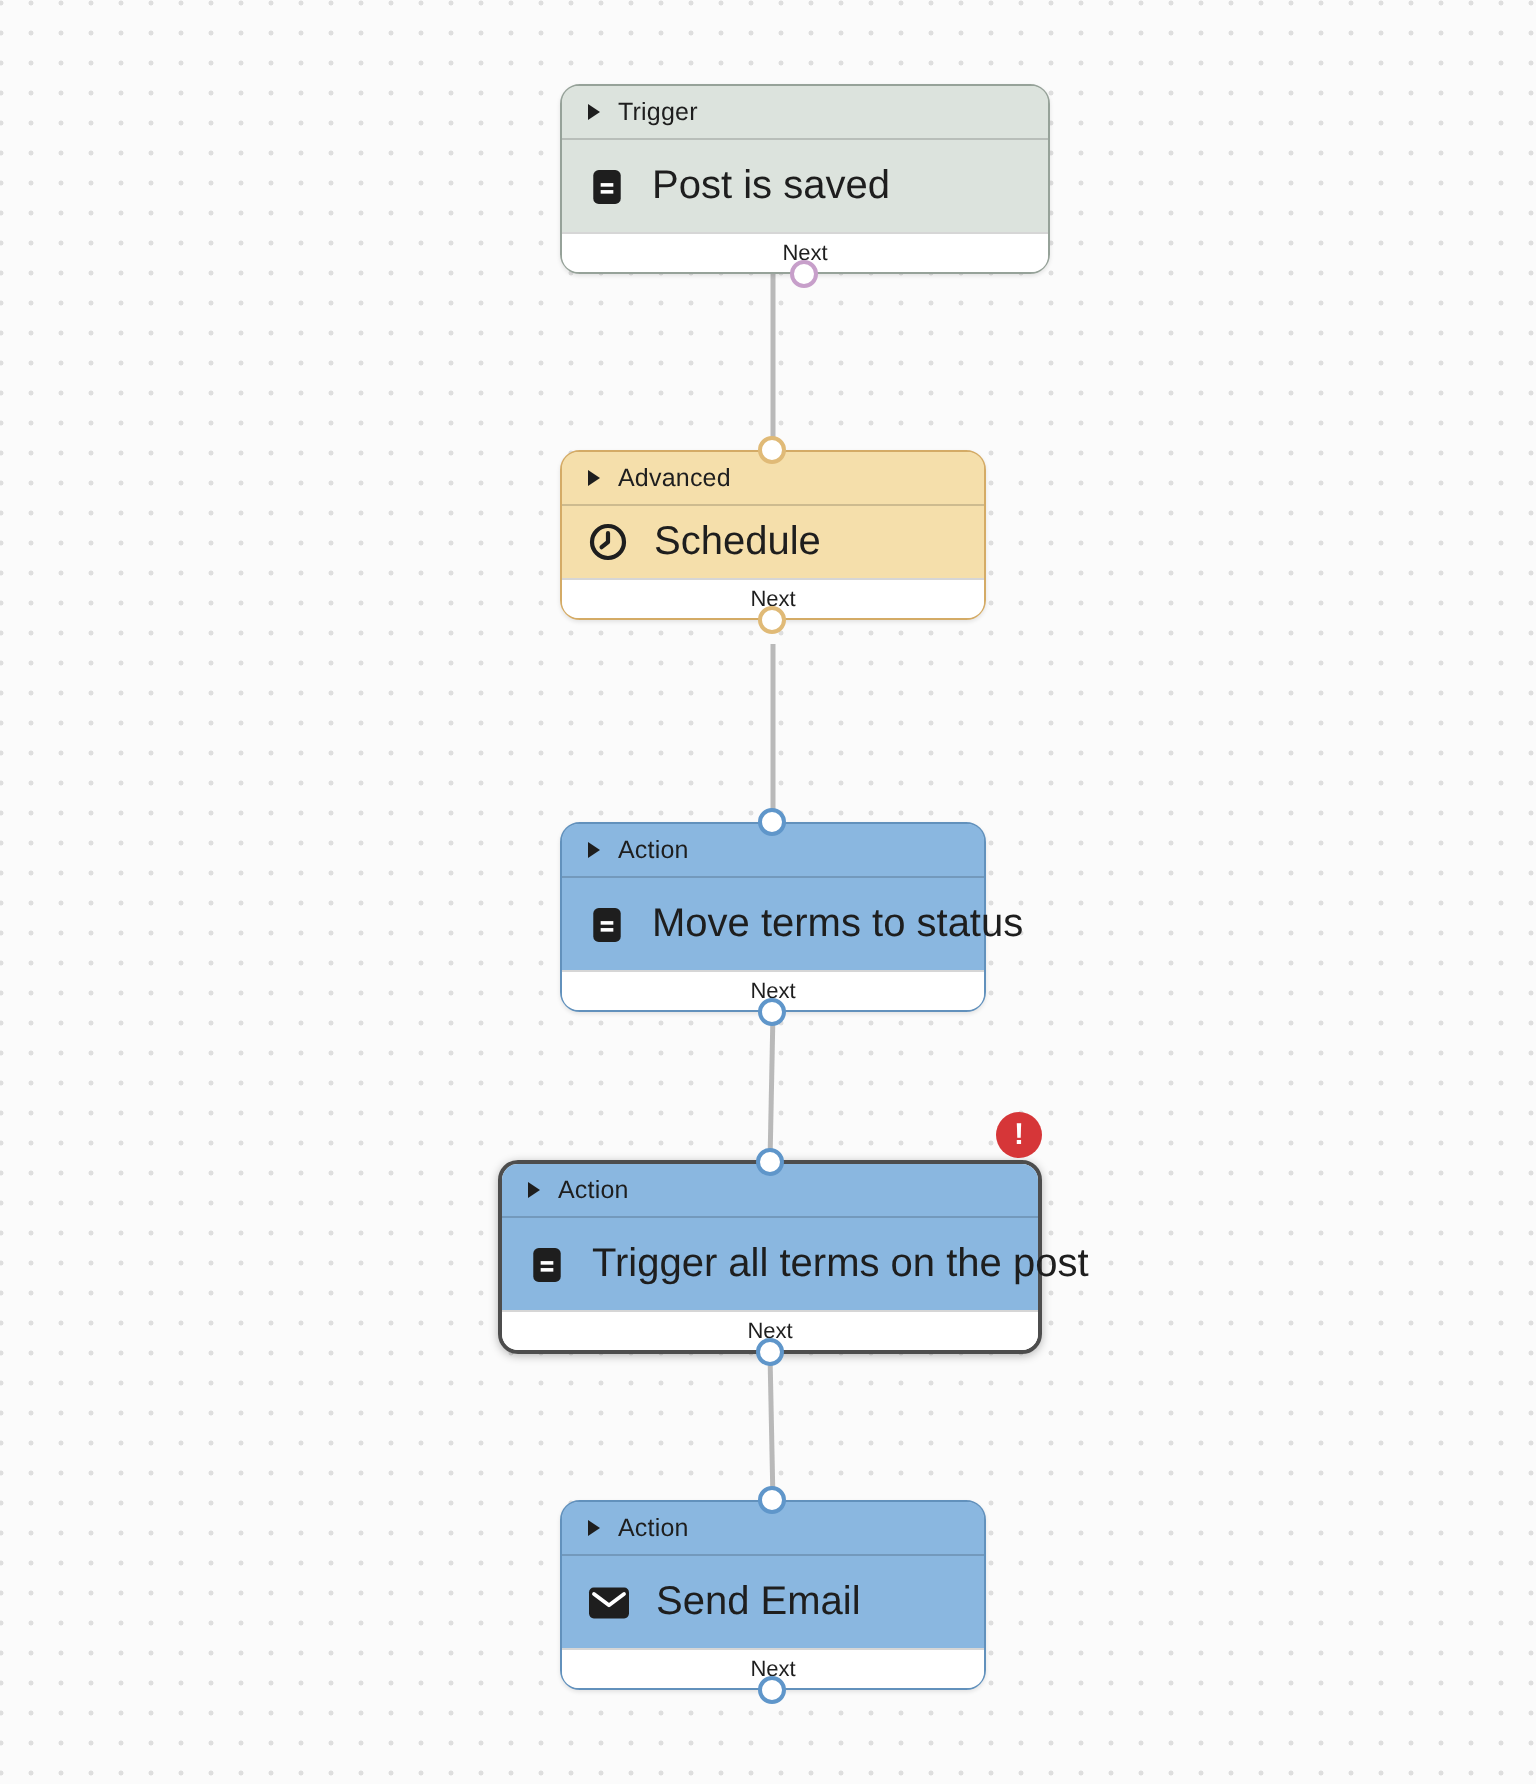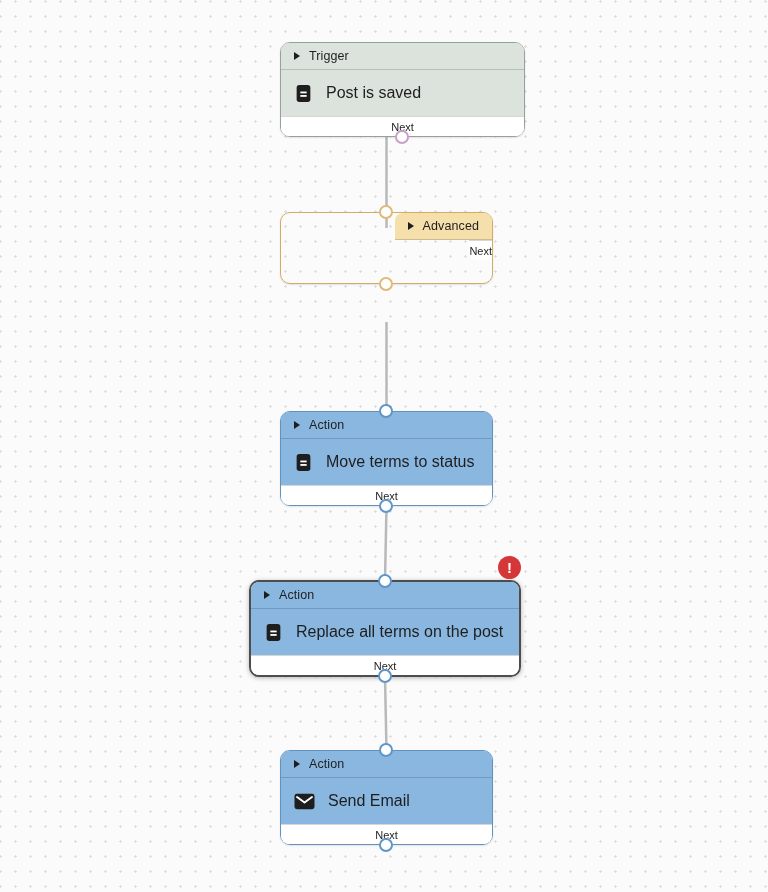--- a/index.html
+++ b/index.html
@@ -25,21 +25,21 @@
     border: 1.5px solid var(--border);
     border-radius: 10px;
     box-shadow: 0 1px 2px rgba(0,0,0,0.10);
     box-sizing: border-box;
     display: flex;
     flex-direction: column;
   }
   .node.selected { border-width: 2px; box-shadow: 0 1px 5px rgba(0,0,0,0.28); }
 
   .n1 { left: 280px; top: 42px;  width: 245px; height: 95px; }
-  .n2 { left: 280px; top: 212px; width: 213px; height: 72px; align-items: flex-end; }
+  .n2 { left: 280px; top: 225px; width: 213px; height: 85px; }
   .n3 { left: 280px; top: 411px; width: 213px; height: 95px; }
   .n4 { left: 249px; top: 580px; width: 272px; height: 97px; }
   .n5 { left: 280px; top: 750px; width: 213px; height: 95px; }
 
   .head {
     height: 27px; flex: 0 0 27px;
     background: var(--bg);
     border-radius: 8px 8px 0 0;
     border-bottom: 1px solid rgba(0,0,0,0.16);
     display: flex; align-items: center;
@@ -55,21 +55,21 @@
   .cat { font-size: 12.5px; font-weight: 500; letter-spacing: 0.1px; }
 
   .body {
     flex: 1 1 auto;
     background: var(--bg);
     display: flex; align-items: center;
     padding: 0 13px; gap: 13px;
     box-sizing: border-box;
     white-space: nowrap;
   }
-  .title { font-size: 16px; }
+  .title { font-size: 20px; }
   .icon { display: inline-flex; align-items: center; }
 
   .foot {
     flex: 0 0 20px; height: 20px;
     background: #ffffff;
     border-radius: 0 0 8px 8px;
     border-top: 1px solid rgba(0,0,0,0.16);
     display: flex; align-items: center; justify-content: center;
     font-size: 11px;
     box-sizing: border-box;
@@ -131,20 +131,29 @@
       <span>Next</span>
     </div>
     <span class="port port-bottom"></span>
   </div>
 
   <div class="node n2" style="--bg: #f5dfab; --border: #d4ab66; --port: #e0ba77;">
     <div class="head">
       <span class="tri"></span>
       <span class="cat">Advanced</span>
     </div>
+    <div class="body">
+      <span class="icon">
+        <svg width="20" height="20" viewBox="0 0 20 20">
+            <circle cx="10" cy="10" r="8" fill="none" stroke="#1e1e1e" stroke-width="2.1"></circle>
+            <path d="M10 5.6 V10 L6.8 12.6" fill="none" stroke="#1e1e1e" stroke-width="2.1" stroke-linecap="round" stroke-linejoin="round"></path>
+          </svg>
+      </span>
+      <span class="title">Schedule</span>
+    </div>
     <div class="foot">
       <span>Next</span>
     </div>
     <span class="port port-top"></span>
     <span class="port port-bottom"></span>
   </div>
 
   <div class="node n3" style="--bg: #8ab7e0; --border: #6291bc; --port: #5f96ca;">
     <div class="head">
       <span class="tri"></span>
@@ -173,21 +182,21 @@
       <span class="cat">Action</span>
     </div>
     <div class="body">
       <span class="icon">
         <svg width="19" height="19" viewBox="0 0 18 18">
             <rect x="2.5" y="1" width="13" height="16" rx="2.6" fill="#1e1e1e"></rect>
             <line x1="6" y1="8" x2="12" y2="8" stroke="#fff" stroke-width="1.7"></line>
             <line x1="6" y1="11.3" x2="12" y2="11.3" stroke="#fff" stroke-width="1.7"></line>
           </svg>
       </span>
-      <span class="title">Replace all terms on the post</span>
+      <span class="title">Trigger all terms on the post</span>
     </div>
     <div class="foot">
       <span>Next</span>
     </div>
     <span class="port port-top"></span>
     <span class="port port-bottom"></span>
     <span class="badge">!</span>
   </div>
 
   <div class="node n5" style="--bg: #8ab7e0; --border: #6291bc; --port: #5f96ca;">

